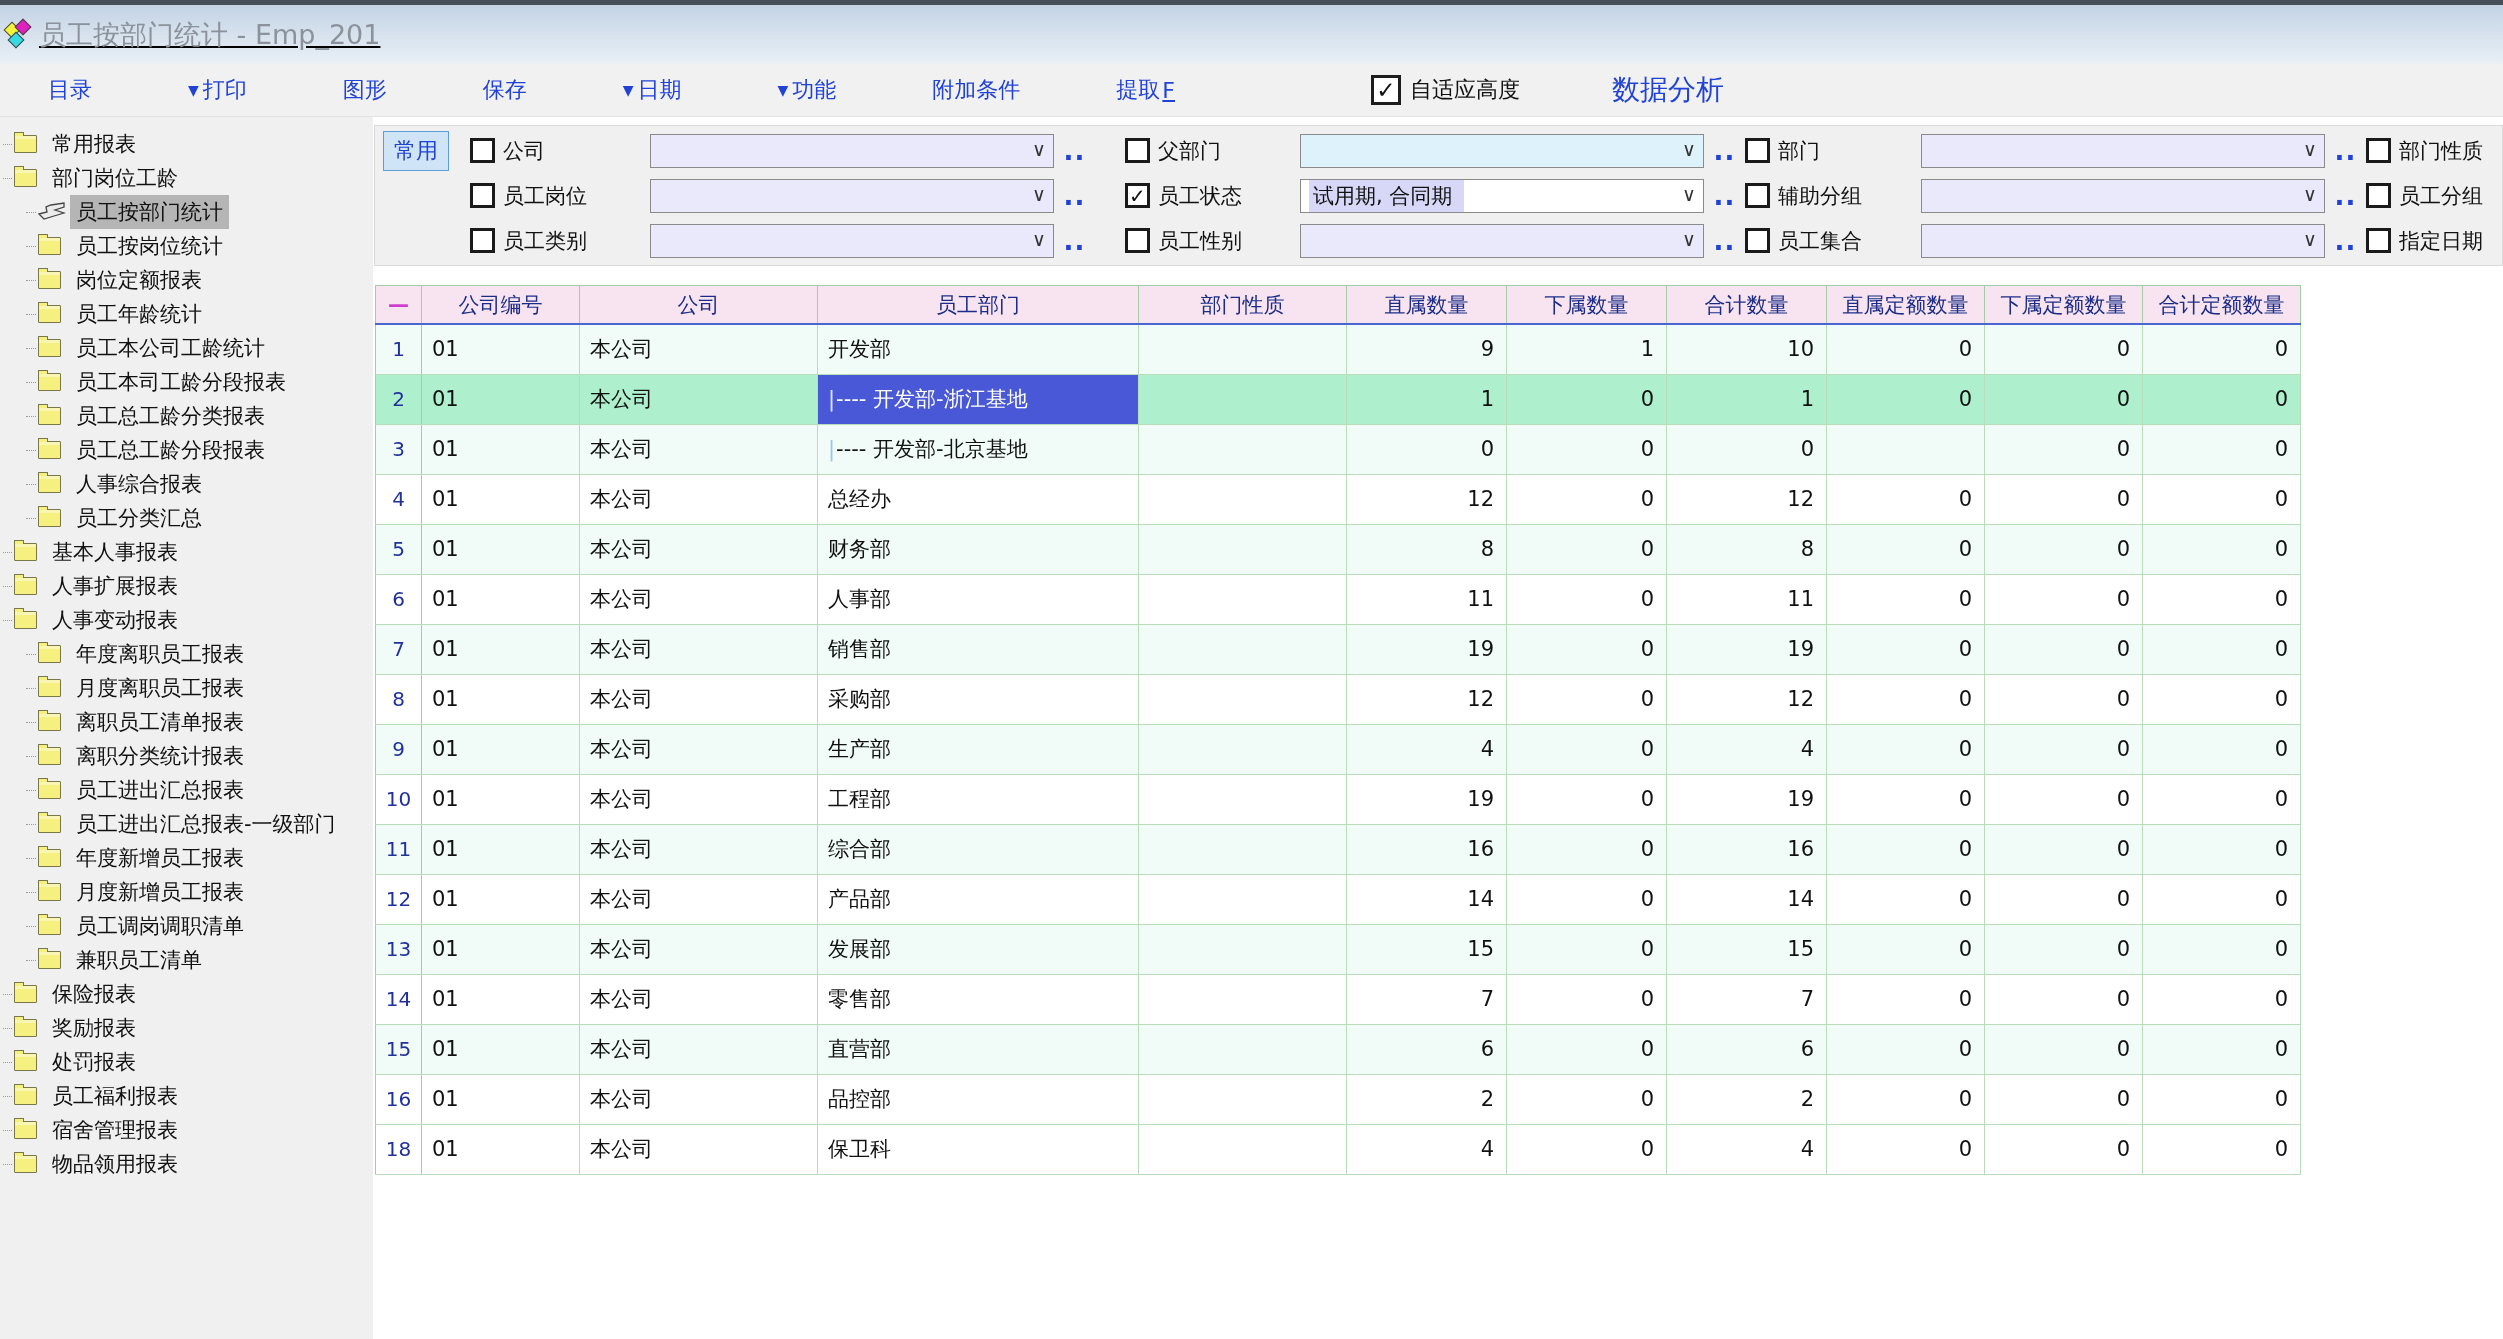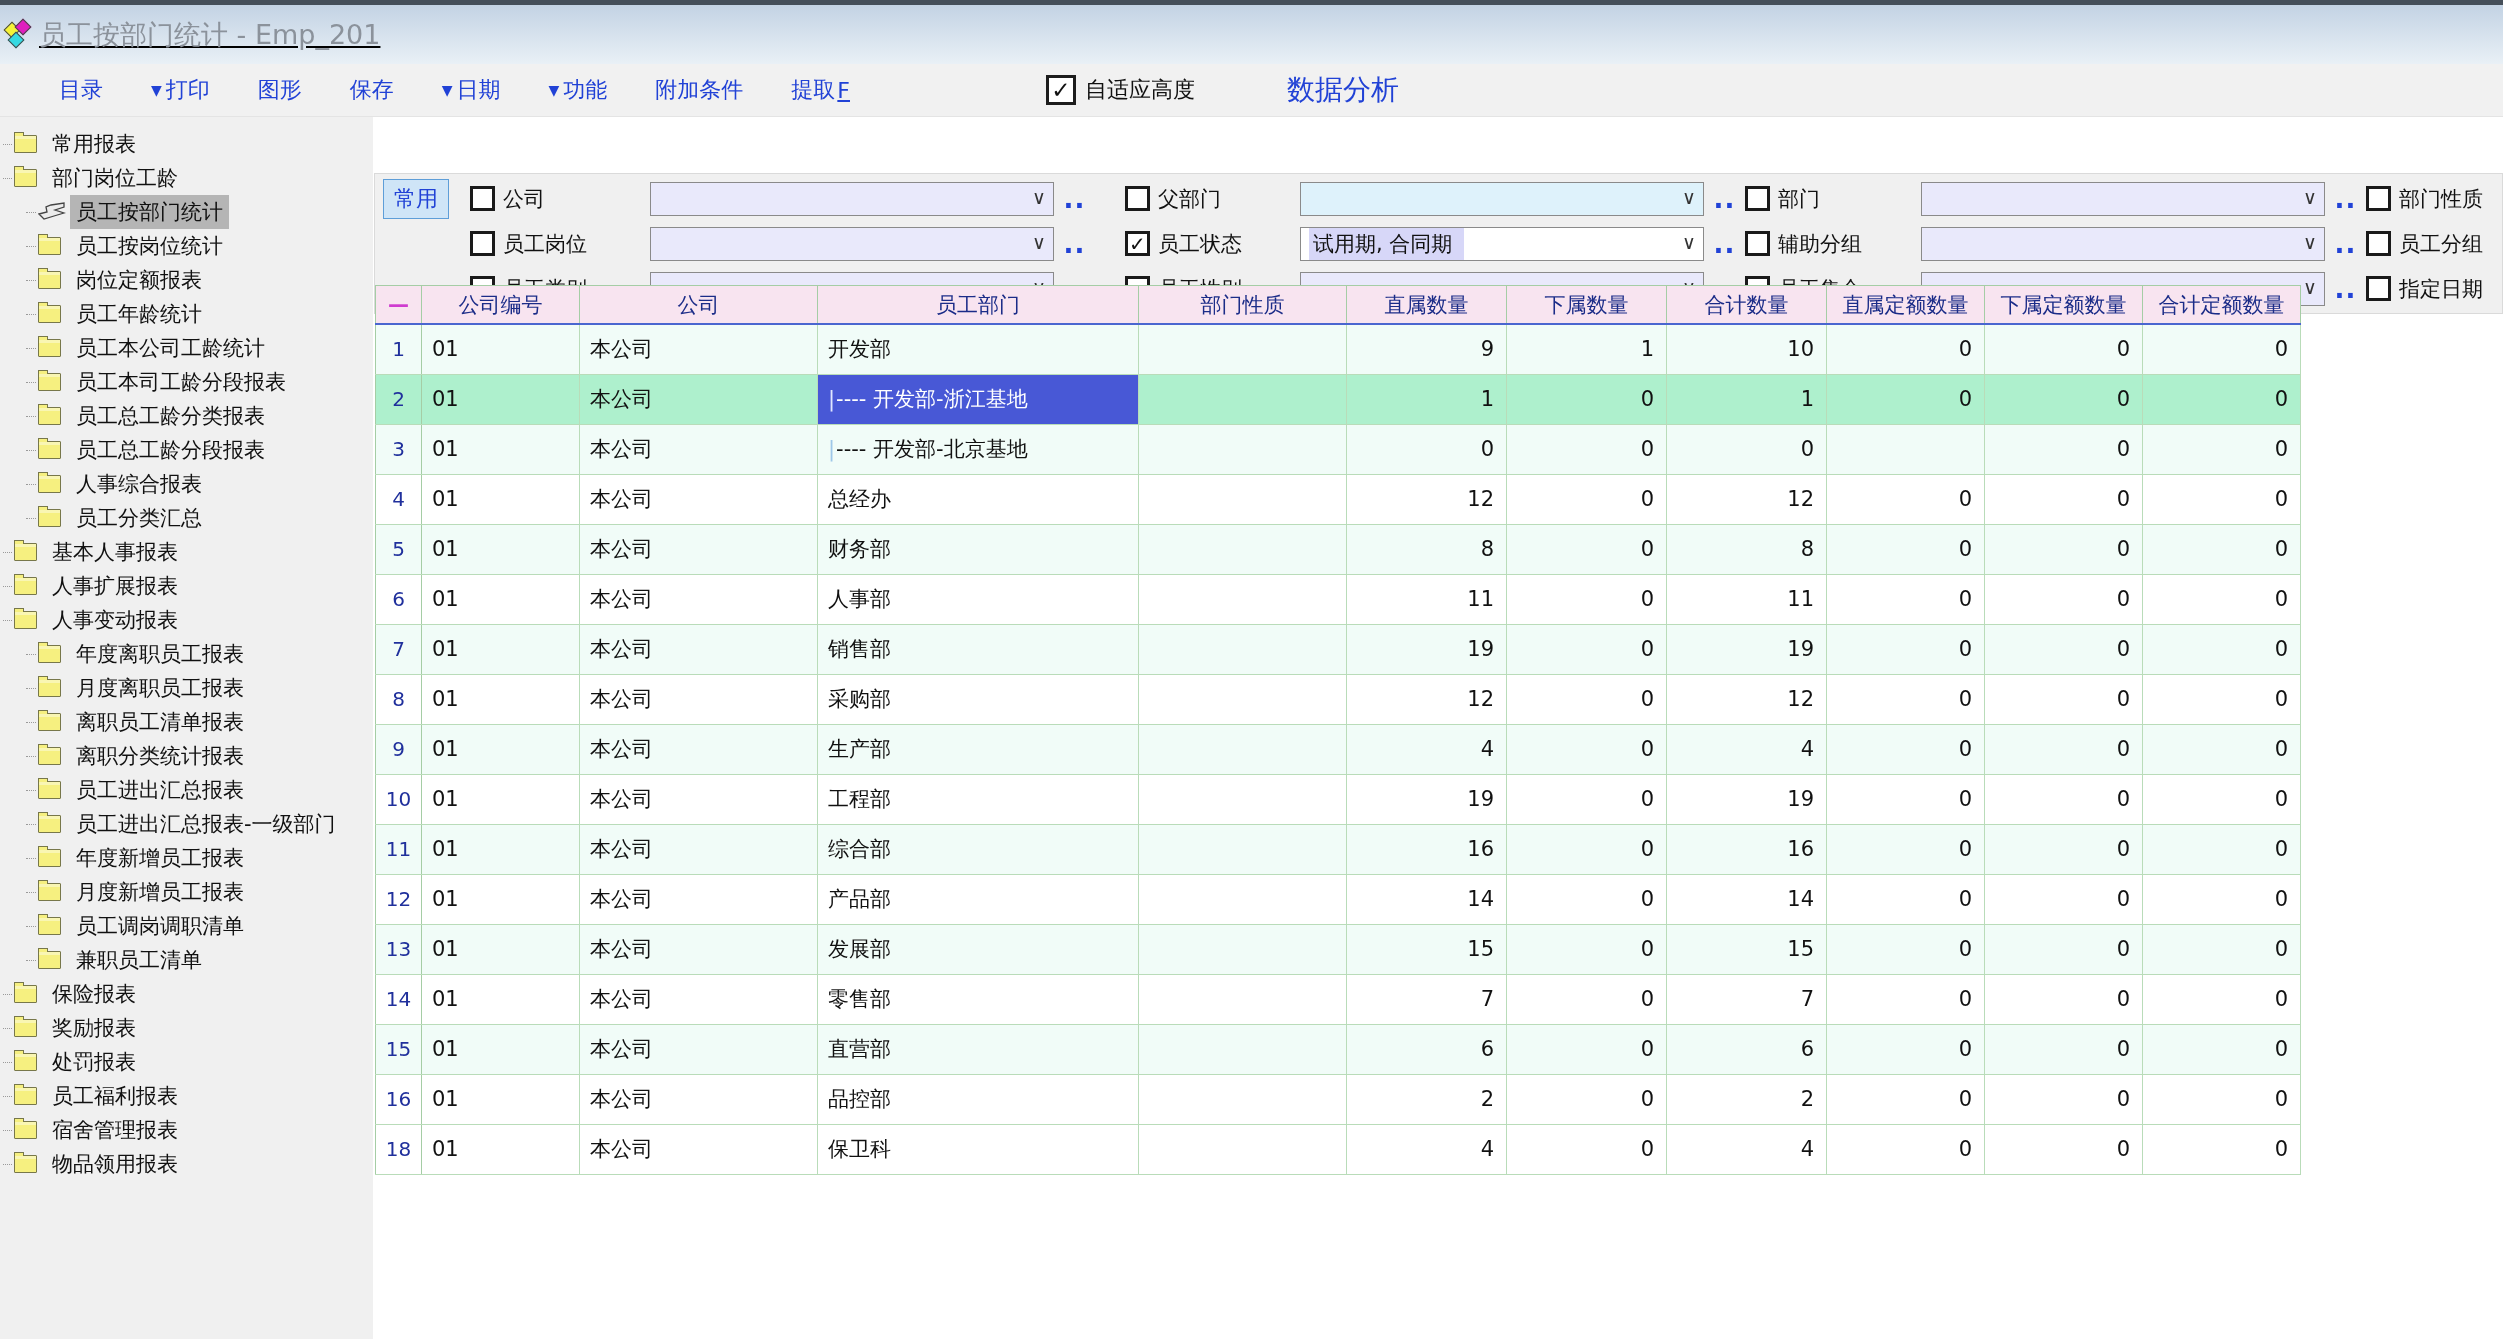--- a/index.html
+++ b/index.html
@@ -20,21 +20,21 @@
   .title-icon .d1{background:#f5f337;left:0;top:3px;}
   .title-icon .d2{background:#df1fbe;left:11px;top:0;}
   .title-icon .d3{background:#35d9e2;left:4px;top:13px;}
   .title-text{color:#8b929b;font-size:27px;margin-left:9px;white-space:nowrap;}
   
   .menubar{
     position:absolute;top:64px;left:0;width:100%;height:53px;box-sizing:border-box;
     background:#f1f1f1;display:flex;align-items:center;padding-left:48px;
     border-bottom:1px solid #e4e4e4;
   }
-  .menu-items{display:flex;align-items:flex-start;gap:48px;margin-right:98px;margin-left:11px;}
+  .menu-items{display:flex;align-items:flex-start;gap:96px;margin-right:98px;}
   .menu-item{color:#2142d6;font-size:22px;white-space:nowrap;display:flex;align-items:center;cursor:default;}
   .menu-arrow{font-size:14px;margin-right:4px;color:#2142d6;}
   .hotkey{text-decoration:underline;margin-left:2px;}
   .autofit{display:flex;align-items:center;gap:9px;margin-left:98px;margin-right:92px;}
   .autofit .box{width:30px;height:30px;box-sizing:border-box;border:3px solid #1d1d1d;background:#fff;
     display:flex;align-items:center;justify-content:center;font-size:23px;font-weight:bold;color:#111;}
   .autofit .alabel{font-size:22px;color:#111;}
   .menu-analysis{color:#2142d6;font-size:28px;white-space:nowrap;}
   
   .sidebar{
@@ -49,21 +49,21 @@
   .folder-icon{width:21px;height:16px;background:#f6f080;border:1px solid #77774a;border-radius:1px;
     margin-right:9px;position:relative;flex:0 0 auto;box-shadow:inset 0 3px 0 rgba(255,255,255,.4);}
   .folder-icon::before{content:"";position:absolute;left:-1px;top:-4px;width:8px;height:3px;
     background:#f6f080;border:1px solid #77774a;border-bottom:none;}
   .hand-icon{width:28px;height:22px;margin-right:4px;flex:0 0 auto;}
   .tree-label{padding:3px 6px;}
   .tree-item.selected .tree-label{background:#b5b5b5;}
   
   .content{position:absolute;left:373px;top:117px;right:0;bottom:0;background:#ffffff;}
   .filter-panel{position:absolute;left:1px;top:8px;right:0;height:141px;box-sizing:border-box;
-    background:#f0f0f0;border:1px solid #dadada;padding-top:2px;margin-top:48px;}
+    background:#f0f0f0;border:1px solid #dadada;padding-top:2px;}
   .quick-btn{position:absolute;left:8px;top:5px;width:66px;height:40px;background:#cfe5f7;
     border:1px solid #5e9ed8;color:#2142d6;font-size:22px;display:flex;align-items:center;
     justify-content:center;box-sizing:border-box;}
   .filter-row{display:flex;align-items:center;height:45px;padding-left:95px;}
   .fgroup{display:flex;align-items:center;flex:0 0 auto;}
   .fgroup.g0{width:180px;}
   .fgroup.g1{width:175px;padding-left:30px;}
   .fgroup.g2{width:176px;}
   .cbx{width:25px;height:25px;box-sizing:border-box;border:3px solid #1a1a1a;background:#fff;
     margin-right:8px;display:flex;align-items:center;justify-content:center;

